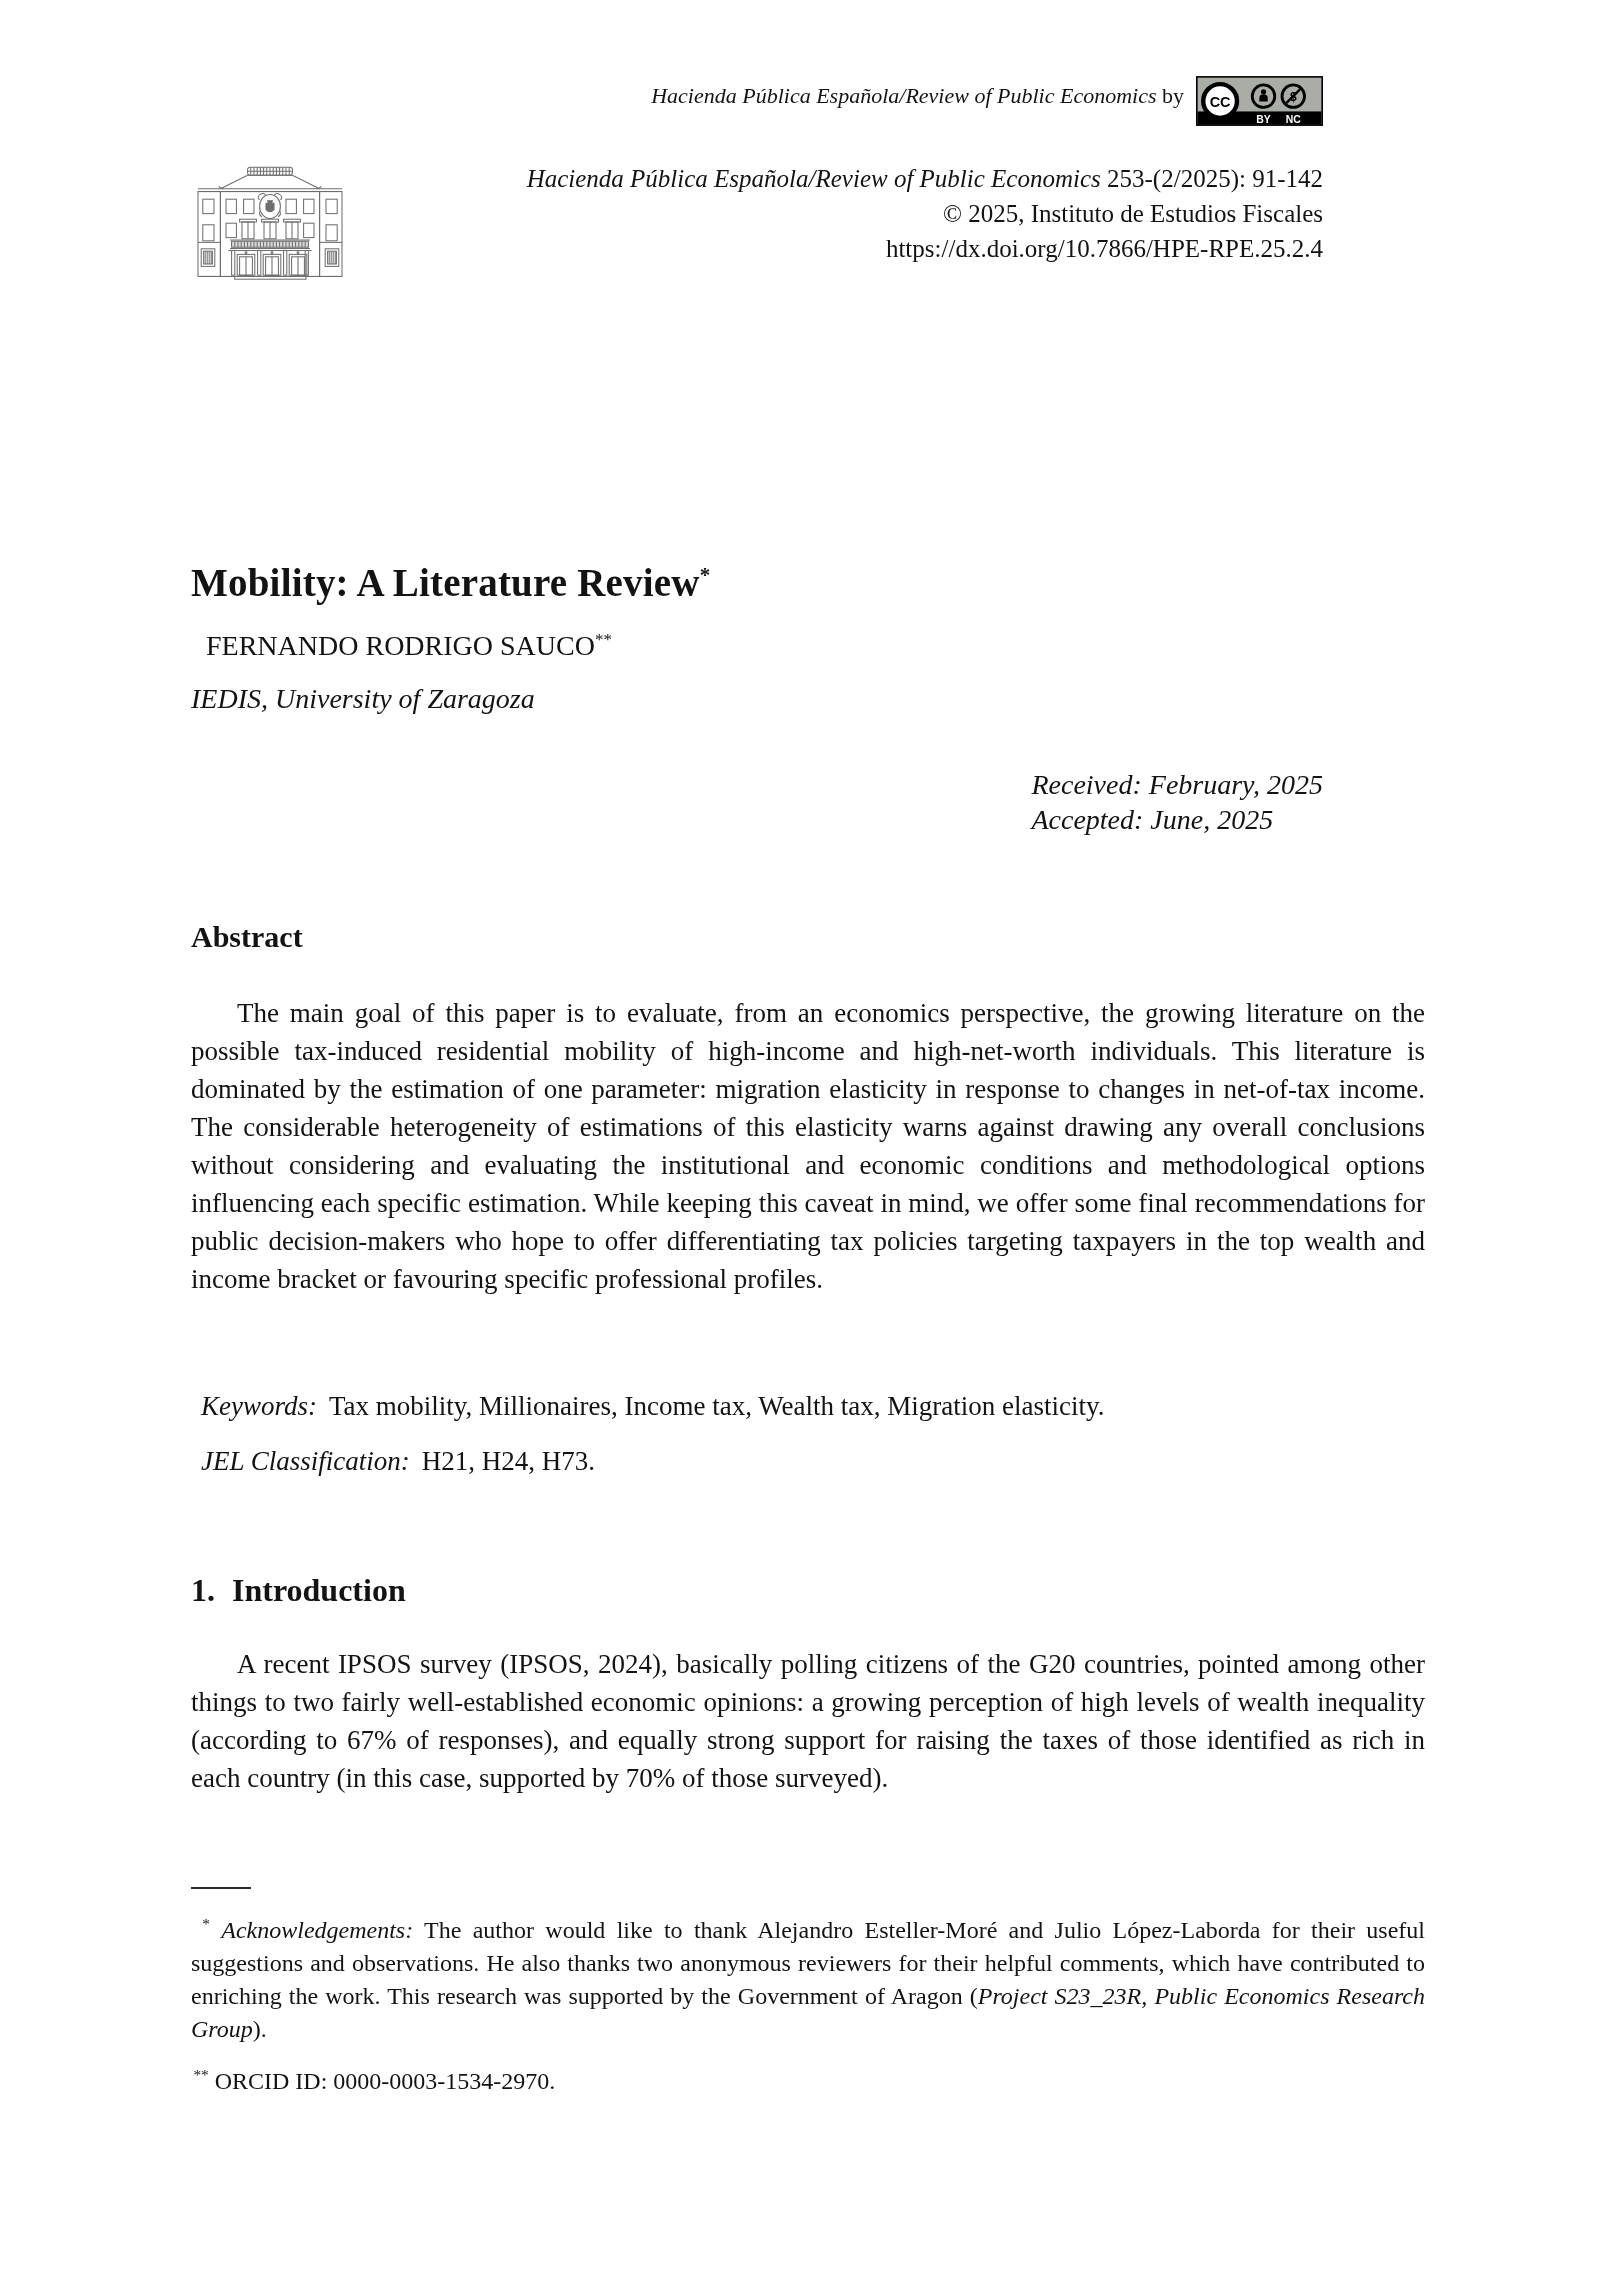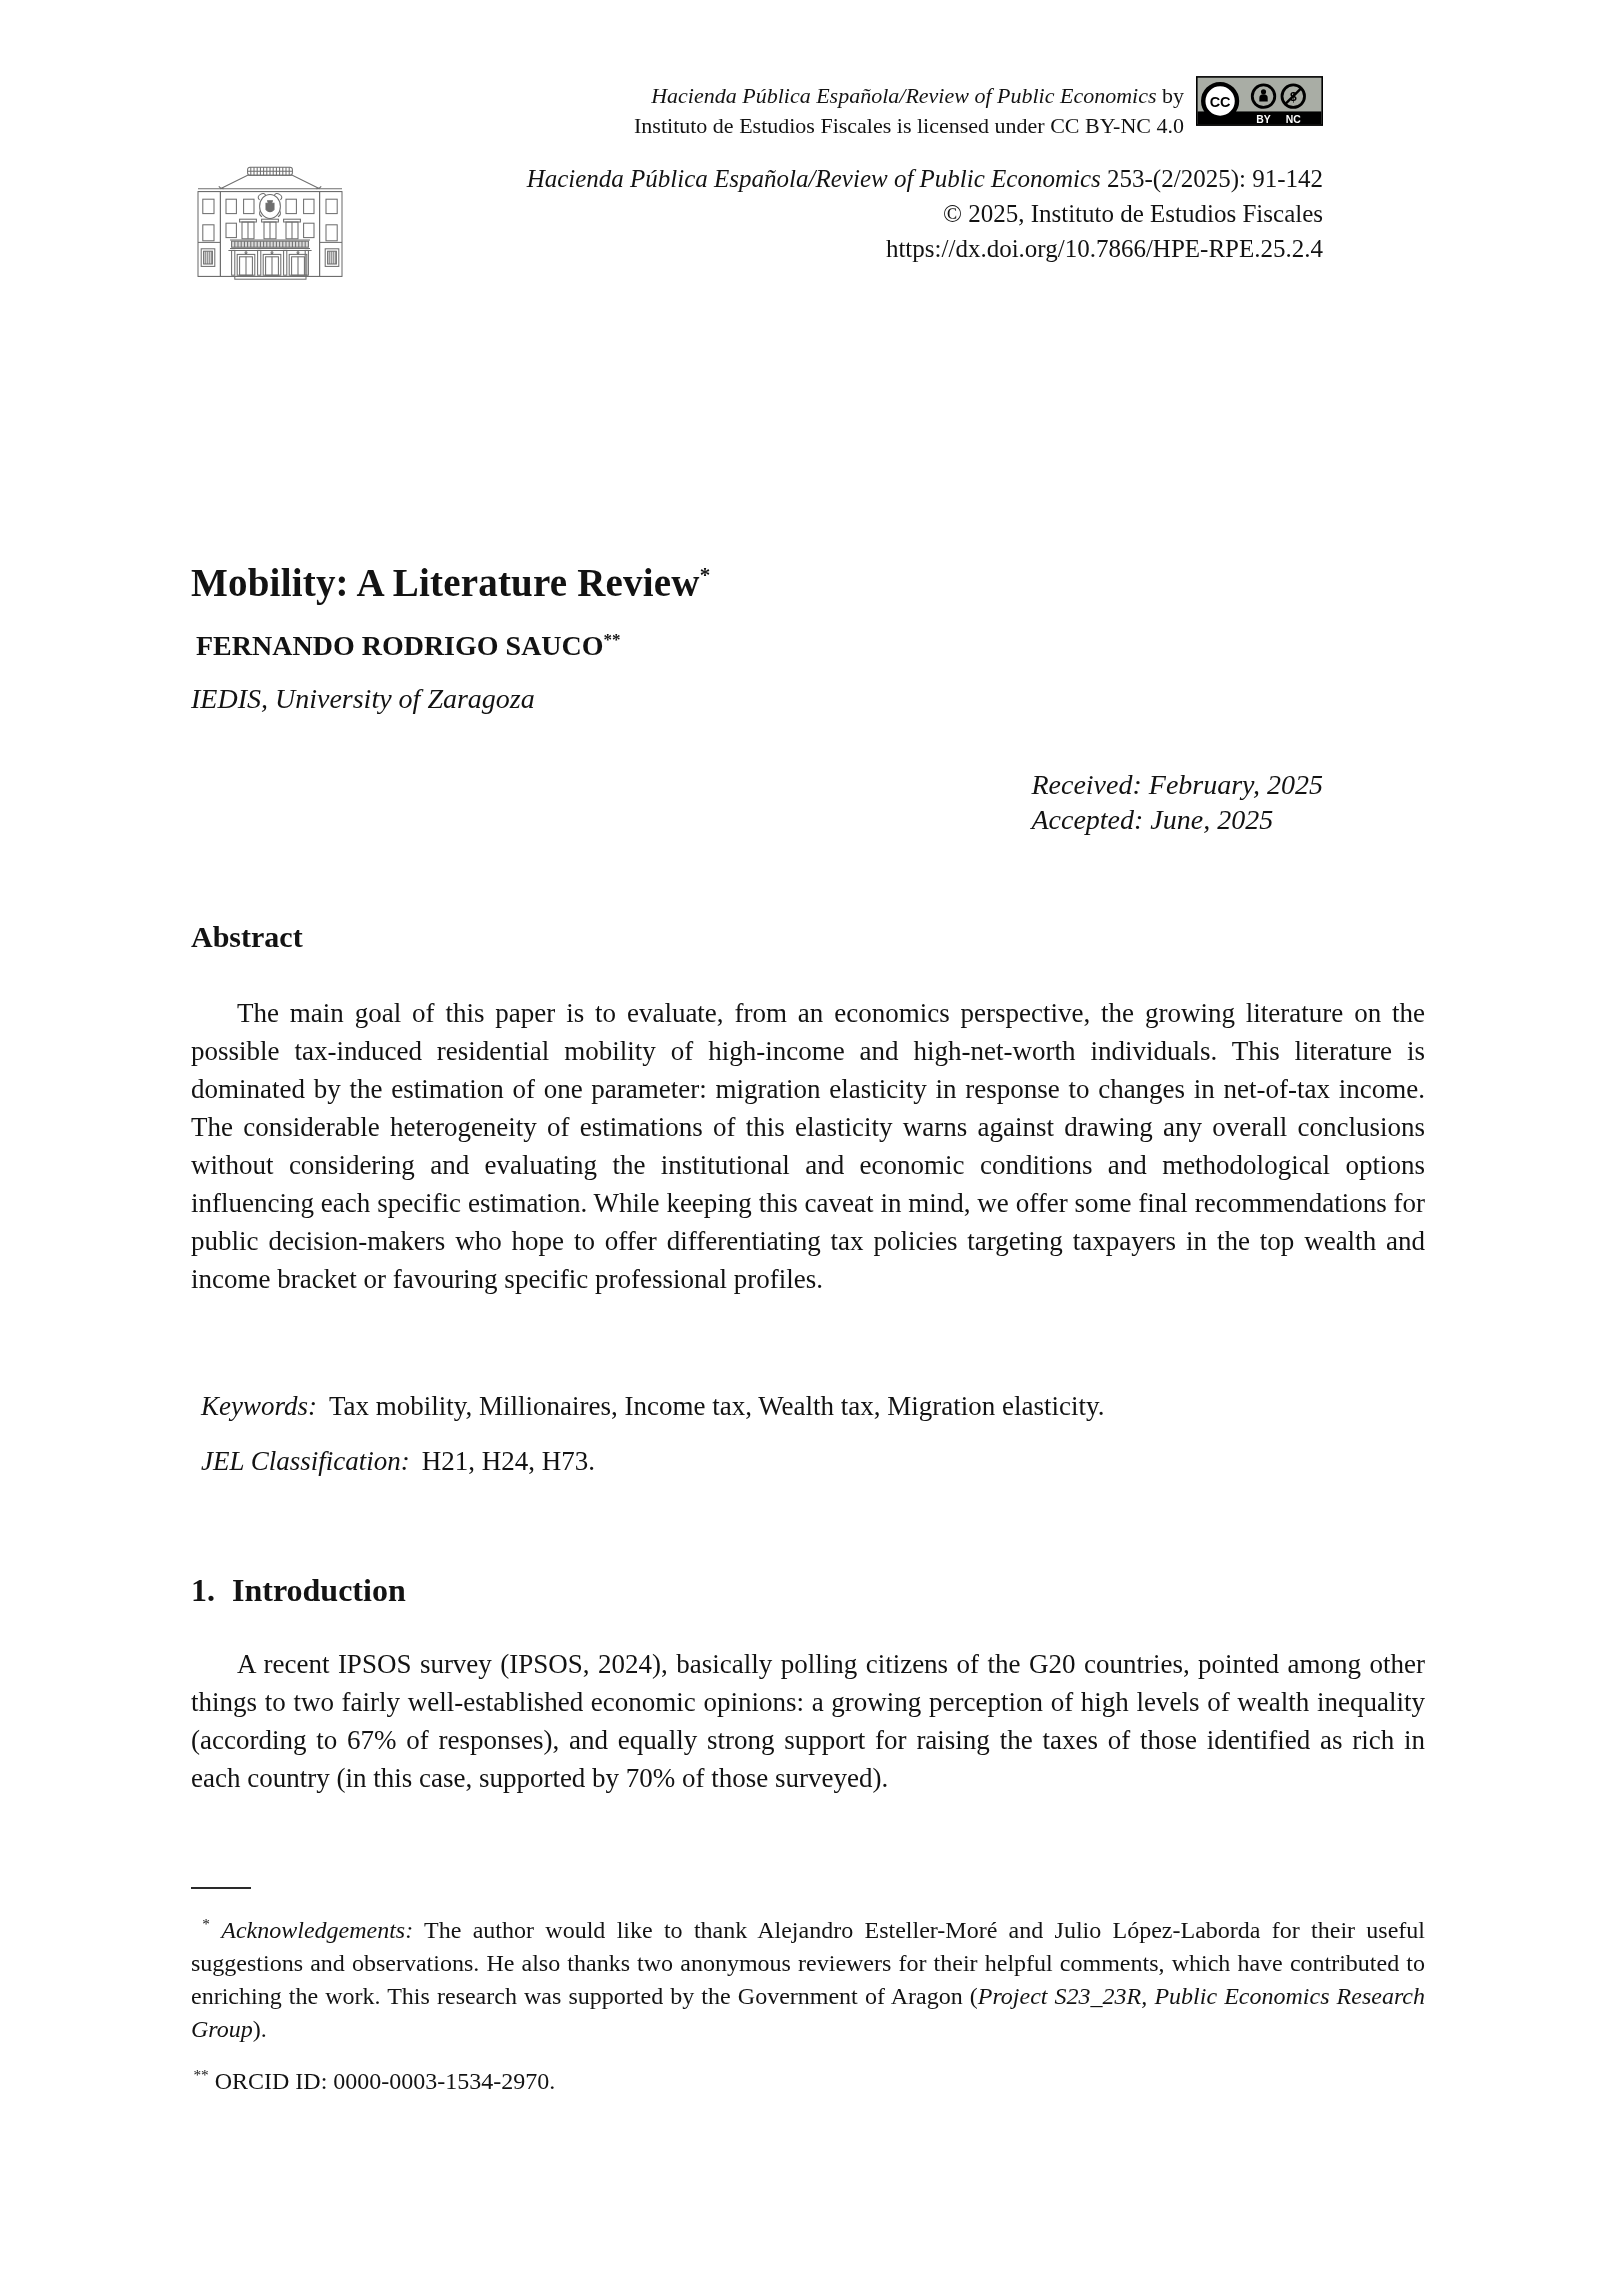--- a/index.html
+++ b/index.html
@@ -27,21 +27,21 @@
     position:absolute;top:161px;right:191px;
     text-align:right;font-size:25px;line-height:35px;
   }
   
   .title{
     position:absolute;left:191px;top:497px;width:1245px;
     font-size:39px;line-height:52px;font-weight:bold;margin:0;
     letter-spacing:0.2px;
   }
   .title sup{font-size:21px;}
-  .author{position:absolute;left:196px;top:630px;font-size:28px;font-weight:bold;}
+  .author{position:absolute;left:206px;top:630px;font-size:28px;}
   .author sup{font-size:17px;}
   .affiliation{position:absolute;left:191px;top:683px;font-size:28px;font-style:italic;}
   .dates{
     position:absolute;top:767px;right:191px;
     font-style:italic;font-size:28px;line-height:35px;
   }
   
   .abstract-heading{
     position:absolute;left:191px;top:920px;
     font-size:30px;font-weight:bold;margin:0;
@@ -78,21 +78,20 @@
   .fn-orcid{margin:12px 0 0 0;text-indent:2.4px;}
 </style>
 </head>
 <body>
 
 <div class="page">
 
   <div class="license-block">
     <div class="license-text">
       <div><span class="it">Hacienda Pública Española/Review of Public Economics</span><span> by</span></div>
-      <div>Instituto de Estudios Fiscales is licensed under CC BY-NC 4.0</div>
     </div>
     <svg class="cc-badge" viewBox="0 0 158 62" xmlns="http://www.w3.org/2000/svg">
       <rect x="1" y="1" width="156" height="60" fill="#a9ada5" stroke="#000000" stroke-width="2"></rect>
       <rect x="2" y="44" width="154" height="16.5" fill="#000000"></rect>
       <circle cx="30" cy="31" r="21" fill="#ffffff" stroke="#000000" stroke-width="5.5"></circle>
       <text x="30" y="38" font-family="Liberation Sans, sans-serif" font-size="18" font-weight="bold" text-anchor="middle" fill="#000000">CC</text>
       <circle cx="84" cy="25" r="14" fill="none" stroke="#000000" stroke-width="3.5"></circle>
       <circle cx="84" cy="19.5" r="3.2" fill="#000000"></circle>
       <path d="M78.8 31.5 v-4.2 a5.2 4.6 0 0 1 10.4 0 v4.2 z" fill="#000000"></path>
       <circle cx="121" cy="25" r="14" fill="none" stroke="#000000" stroke-width="3.5"></circle>

